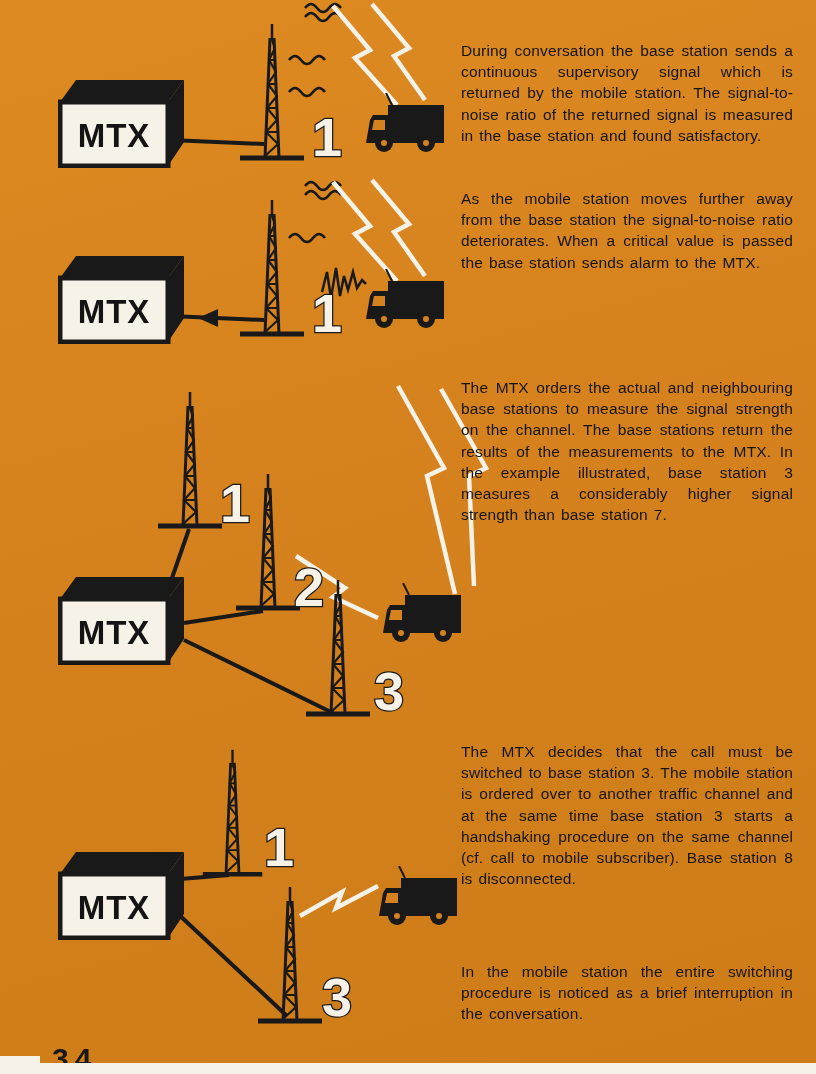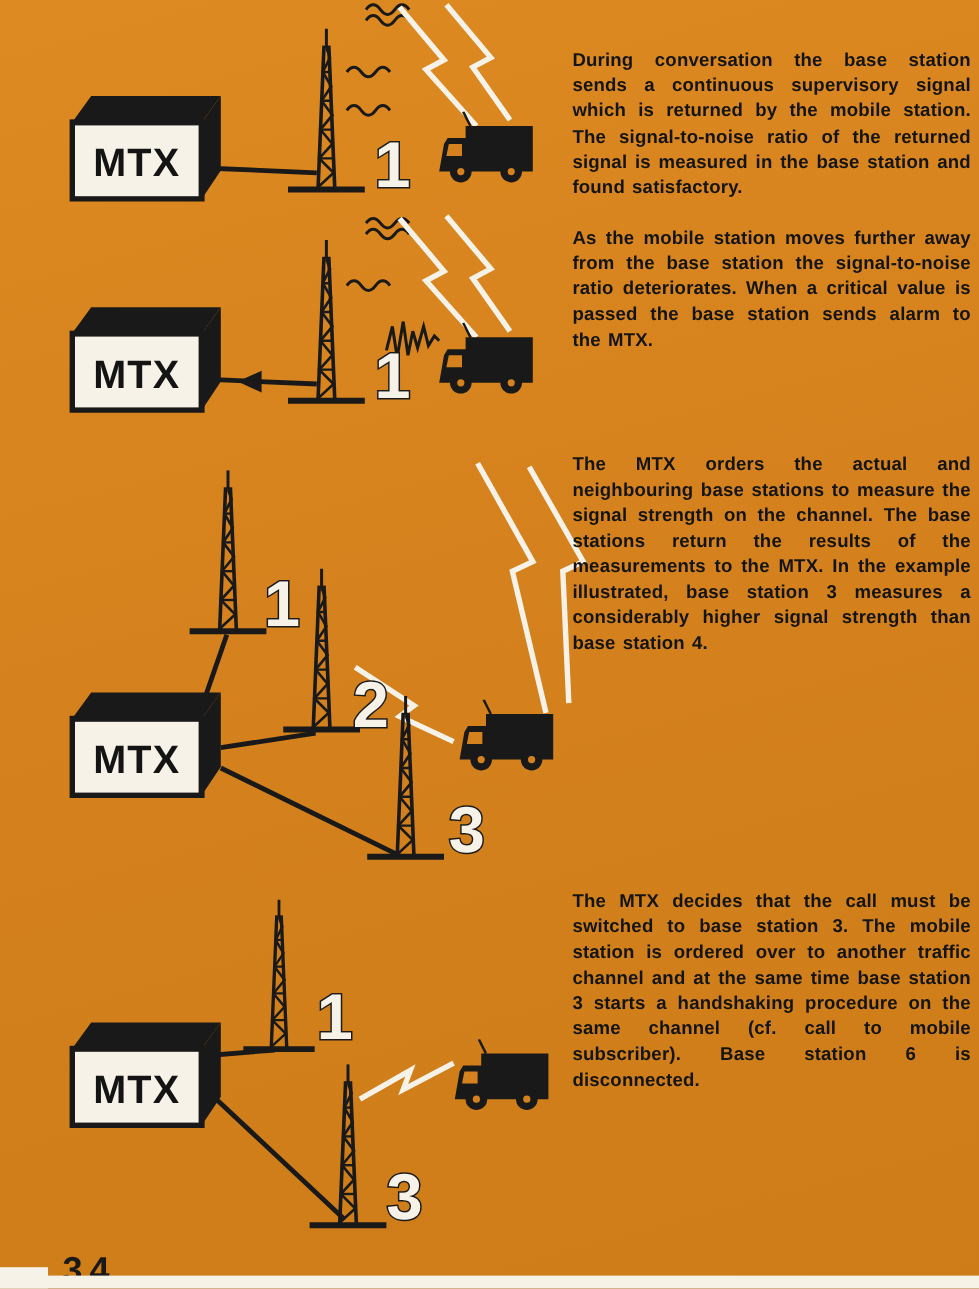--- a/index.html
+++ b/index.html
@@ -14,22 +14,21 @@
   .diagram-svg{position:absolute;left:0;top:0;width:816px;height:1074px;}
   .caption{
     position:absolute;
     width:332px;
     color:#141414;
     font-size:15.5px;
     line-height:1.37;
     text-align:justify;
     letter-spacing:0.15px;
     word-spacing:1.5px;
-    font-weight:700;
-    margin-left:16px;
+    font-weight:400;
   }
   .caption-1{left:461px;top:40px;}
   .caption-2{left:461px;top:188px;}
   .caption-3{left:461px;top:377px;}
   .caption-4{left:461px;top:741px;}
   .caption-5{left:461px;top:961px;}
   .page-number{
     position:absolute;left:52px;top:1042px;
     color:#191919;font-size:30px;font-weight:bold;letter-spacing:6px;
   }
@@ -176,20 +175,21 @@
 
       <use href="#mtxbox" x="58" y="850" width="130" height="90"></use>
       <text class="mtx-label" x="114" y="919" text-anchor="middle">MTX</text>
 
       <use href="#truck" x="376" y="866" width="86" height="62"></use>
     </g>
   </svg>
 
   <div class="caption caption-1">During conversation the base station sends a continuous supervisory signal which is returned by the mobile station. The signal-to-noise ratio of the returned signal is measured in the base station and found satisfactory.</div>
   <div class="caption caption-2">As the mobile station moves further away from the base station the signal-to-noise ratio deteriorates. When a critical value is passed the base station sends alarm to the MTX.</div>
-  <div class="caption caption-3">The MTX orders the actual and neighbouring base stations to measure the signal strength on the channel. The base stations return the results of the measurements to the MTX. In the example illustrated, base station 3 measures a considerably higher signal strength than base station 4.</div>
-  <div class="caption caption-4">The MTX decides that the call must be switched to base station 3. The mobile station is ordered over to another traffic channel and at the same time base station 3 starts a handshaking procedure on the same channel (cf. call to mobile subscriber). Base station 6 is disconnected.</div>
+  <div class="caption caption-3">The MTX orders the actual and neighbouring base stations to measure the signal strength on the channel. The base stations return the results of the measurements to the MTX. In the example illustrated, base station 3 measures a considerably higher signal strength than base station 7.</div>
+  <div class="caption caption-4">The MTX decides that the call must be switched to base station 3. The mobile station is ordered over to another traffic channel and at the same time base station 3 starts a handshaking procedure on the same channel (cf. call to mobile subscriber). Base station 8 is disconnected.</div>
+  <div class="caption caption-5">In the mobile station the entire switching procedure is noticed as a brief interruption in the conversation.</div>
 
   <div class="page-number">34</div>
   <div class="bottom-strip"></div>
   <div class="corner-strip"></div>
 
 </div>
 
 </body></html>

